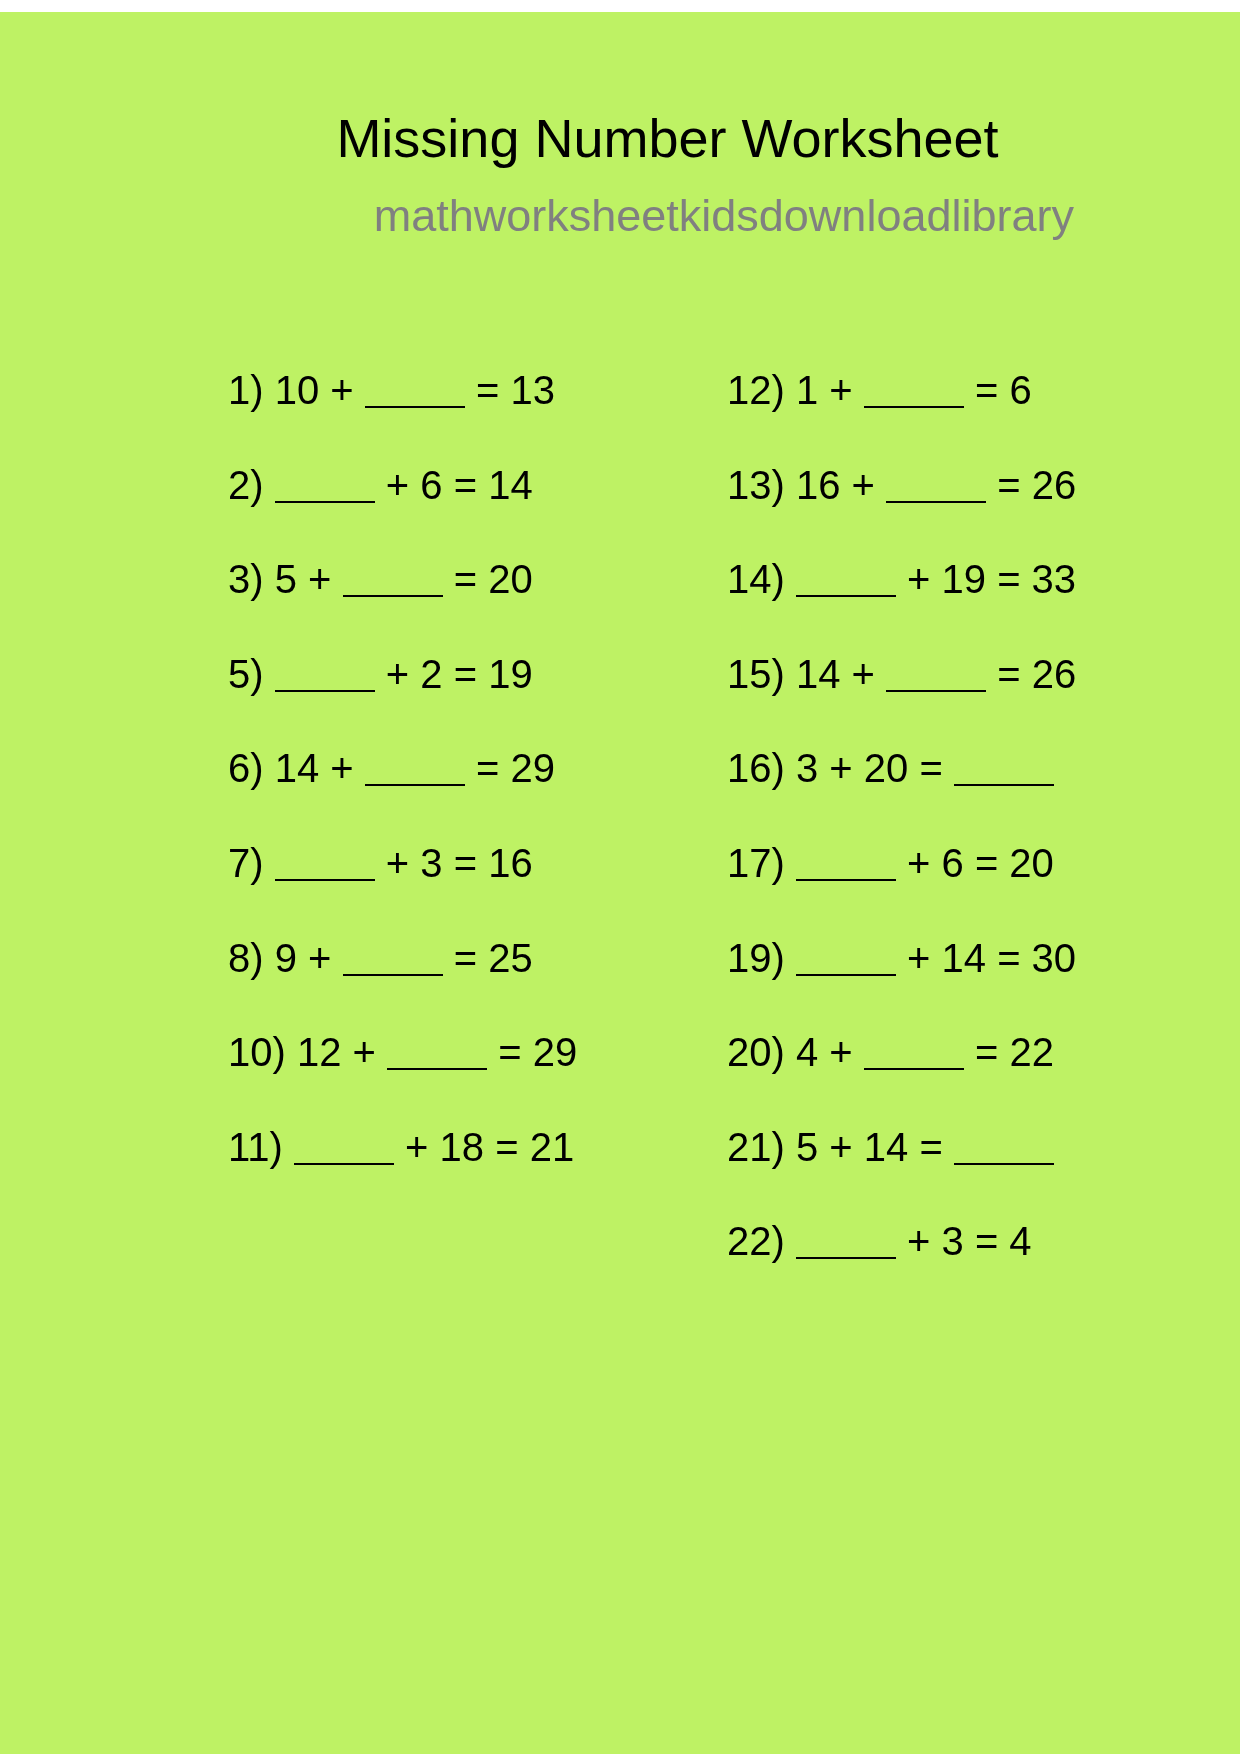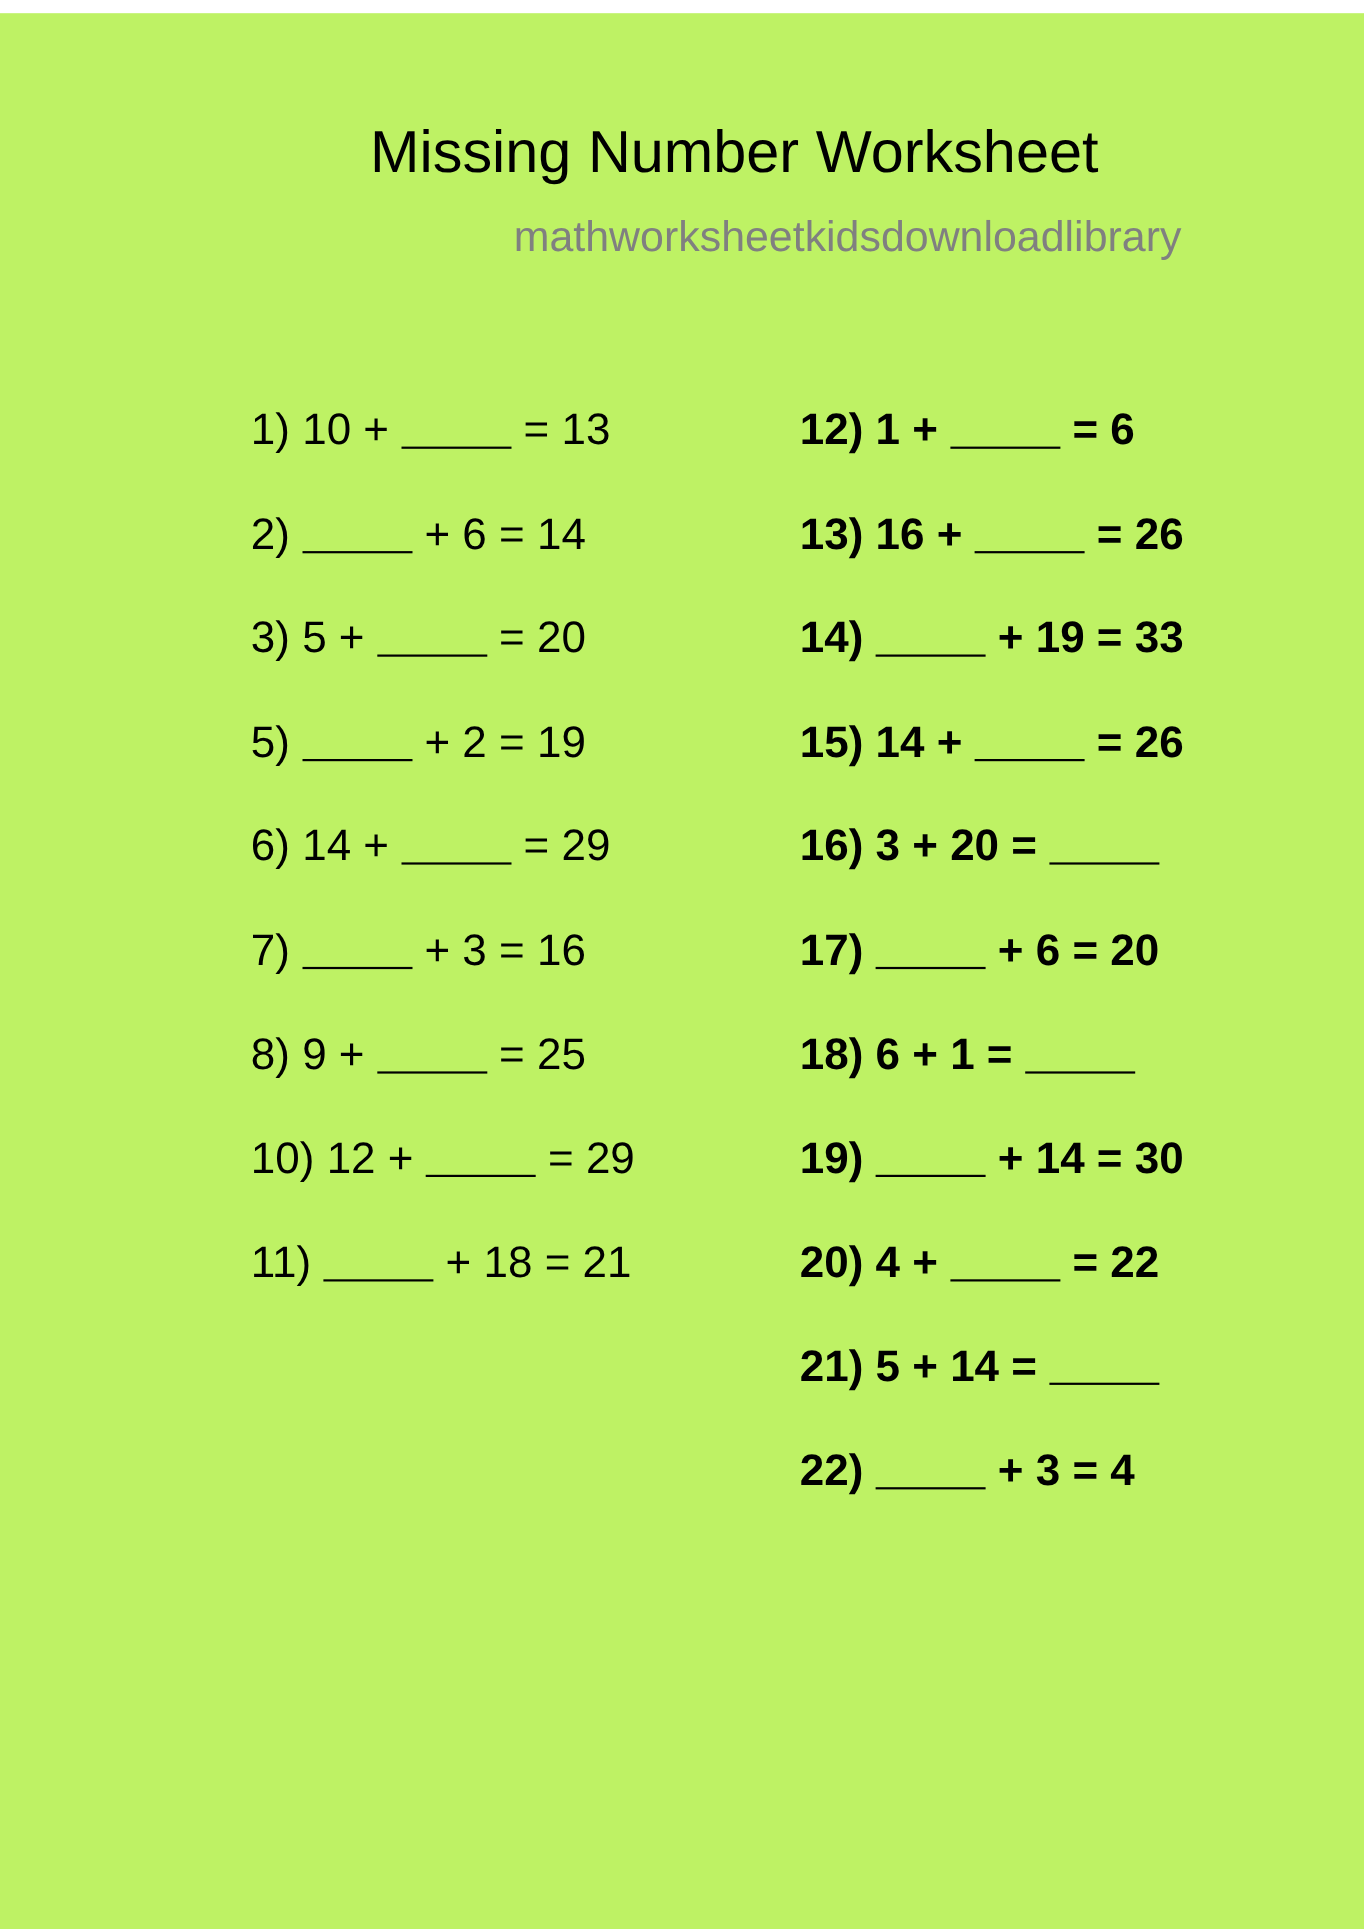--- a/index.html
+++ b/index.html
@@ -30,33 +30,33 @@
       font-size: 54px;
       line-height: 60px;
       font-weight: normal;
       margin: 0;
       letter-spacing: 0px;
     }
     .subtitle {
       position: absolute;
       top: 181px;
       right: 166px;
-      font-size: 39px;
+      font-size: 45px;
       line-height: 46px;
       color: #808080;
       letter-spacing: 0px;
     }
     .col {
       position: absolute;
       top: 350px;
       width: 460px;
       margin-left: 28px;
     }
     .col.left { left: 200px; }
-    .col.right { left: 699px; font-weight: bold; }
+    .col.right { left: 699px; }
     .problem {
       height: 94.6px;
       font-size: 40px;
       line-height: 50px;
       white-space: nowrap;
     }
     .problem .blank {
       display: inline-block;
       width: 100px;
       border-bottom: 2.5px solid #000;
@@ -82,19 +82,18 @@
       <div class="problem"><span>10)</span> <span>12 +</span> <span class="blank"></span> <span>= 29</span></div>
       <div class="problem"><span>11)</span> <span class="blank"></span> <span>+ 18 = 21</span></div>
     </div>
   <div class="col right">
       <div class="problem"><span>12)</span> <span>1 +</span> <span class="blank"></span> <span>= 6</span></div>
       <div class="problem"><span>13)</span> <span>16 +</span> <span class="blank"></span> <span>= 26</span></div>
       <div class="problem"><span>14)</span> <span class="blank"></span> <span>+ 19 = 33</span></div>
       <div class="problem"><span>15)</span> <span>14 +</span> <span class="blank"></span> <span>= 26</span></div>
       <div class="problem"><span>16)</span> <span>3 + 20 =</span> <span class="blank"></span></div>
       <div class="problem"><span>17)</span> <span class="blank"></span> <span>+ 6 = 20</span></div>
-      <div class="problem"><span>18)</span> <span>6 + 1 =</span> <span class="blank"></span></div>
       <div class="problem"><span>19)</span> <span class="blank"></span> <span>+ 14 = 30</span></div>
       <div class="problem"><span>20)</span> <span>4 +</span> <span class="blank"></span> <span>= 22</span></div>
       <div class="problem"><span>21)</span> <span>5 + 14 =</span> <span class="blank"></span></div>
       <div class="problem"><span>22)</span> <span class="blank"></span> <span>+ 3 = 4</span></div>
     </div>
 </div>
 
 </body></html>

